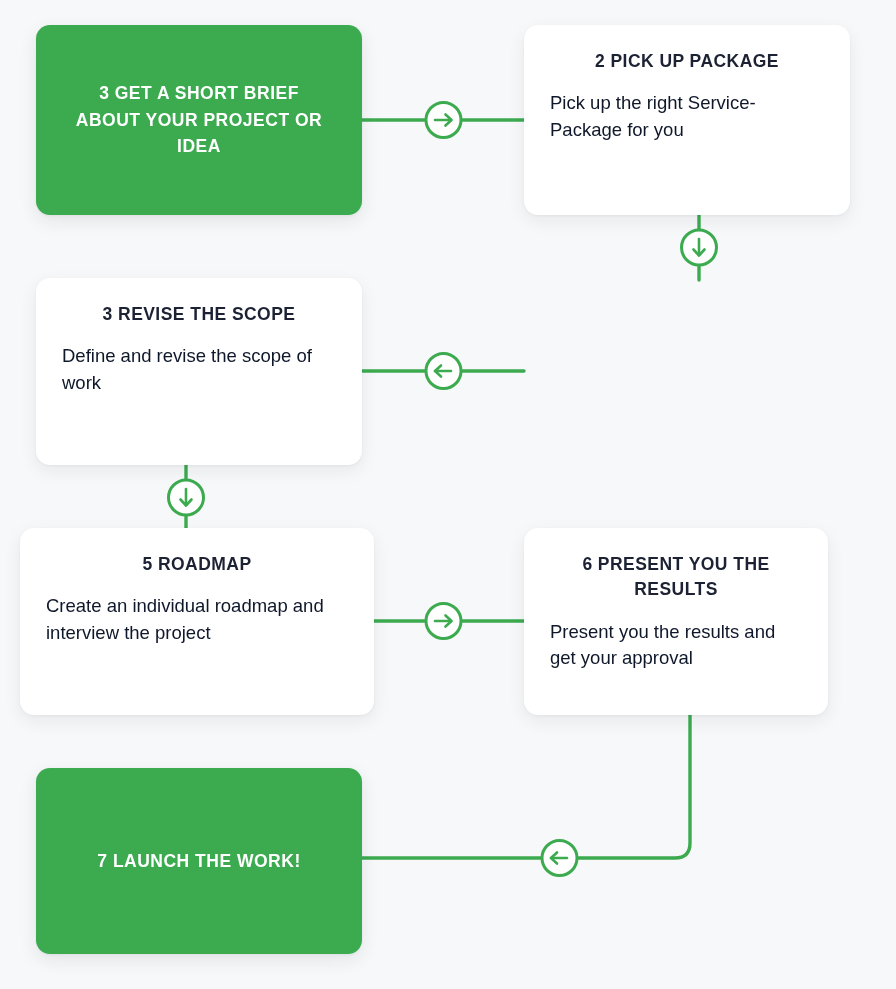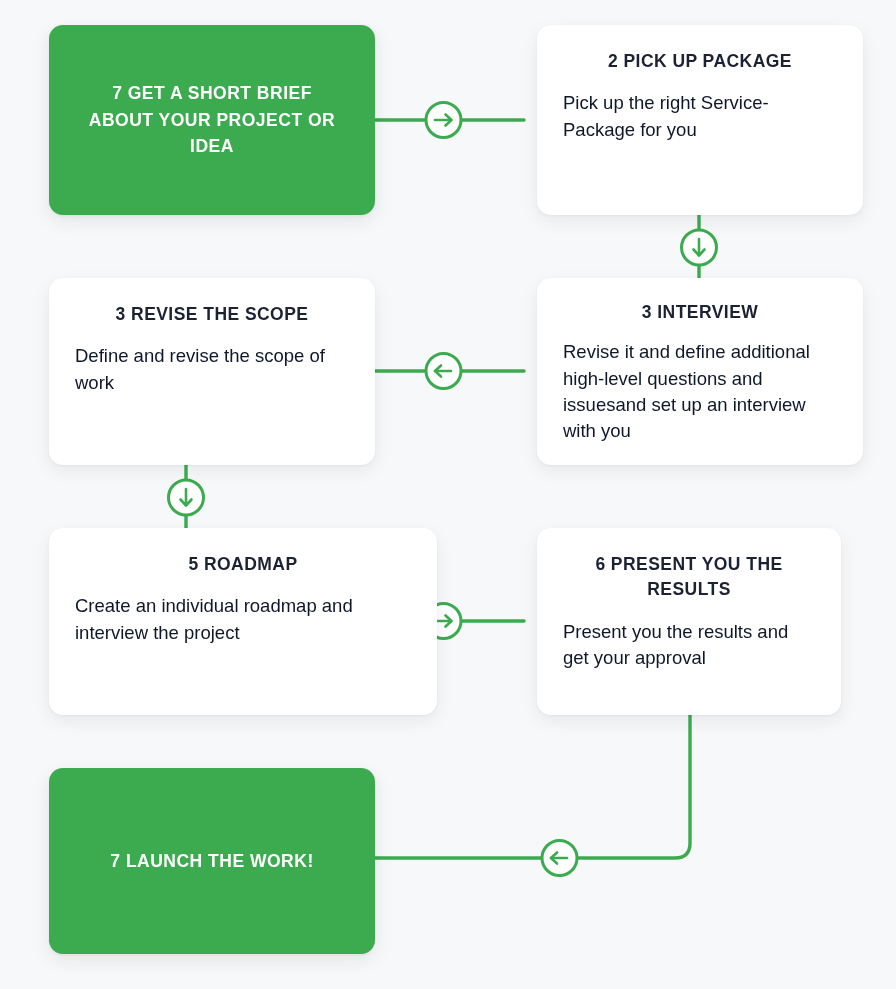--- a/index.html
+++ b/index.html
@@ -28,21 +28,20 @@
     height: 989px;
     z-index: 1;
   }
 
   
   .card {
     position: absolute;
     box-sizing: border-box;
     border-radius: 14px;
     z-index: 2;
-    margin-left: 13px;
   }
   .card.plain {
     background: #ffffff;
     box-shadow: 0 6px 18px rgba(25, 35, 60, 0.07),
                 0 1px 3px rgba(25, 35, 60, 0.05);
     padding: 24px 26px 24px 26px;
   }
   .card.accent {
     background: #3cab50;
     box-shadow: 0 6px 18px rgba(25, 35, 60, 0.09),
@@ -75,21 +74,21 @@
     line-height: 1.42;
     color: #0f172a;
     font-weight: normal;
   }
 
   
   #card-1 { left: 36px;  top: 25px;  width: 326px; height: 190px; }
   #card-2 { left: 524px; top: 25px;  width: 326px; height: 190px; }
   #card-3 { left: 524px; top: 278px; width: 326px; height: 187px; }
   #card-4 { left: 36px;  top: 278px; width: 326px; height: 187px; }
-  #card-5 { left: 36px;  top: 528px; width: 388px; height: 187px; }
+  #card-5 { left: 20px;  top: 528px; width: 354px; height: 187px; }
   #card-6 { left: 524px; top: 528px; width: 304px; height: 187px; }
   #card-7 { left: 36px;  top: 768px; width: 326px; height: 186px; }
 
   
   #card-3 { padding-top: 22px; }
   #card-3 .card-body { margin-top: 14px; }
 </style>
 </head>
 <body>
 
@@ -152,32 +151,28 @@
       <line x1="541" y1="858" x2="362" y2="858" stroke="#3cab50" stroke-width="3.4" stroke-linecap="round"></line>
       <g>
         <circle cx="559.5" cy="858" r="17.5" fill="#ffffff" stroke="#3cab50" stroke-width="3"></circle>
         <line x1="551" y1="858" x2="567" y2="858" stroke="#3cab50" stroke-width="2.6" stroke-linecap="round"></line>
         <polyline points="557,852.5 551,858 557,863.5" fill="none" stroke="#3cab50" stroke-width="2.6" stroke-linecap="round" stroke-linejoin="round"></polyline>
       </g>
     </g>
   </svg>
 
   <div class="card accent" id="card-1">
-    <h3 class="card-title">7 GET A SHORT BRIEF ABOUT YOUR PROJECT OR IDEA</h3>
+    <h3 class="card-title">3 GET A SHORT BRIEF ABOUT YOUR PROJECT OR IDEA</h3>
   </div>
 
   <div class="card plain" id="card-2">
     <h3 class="card-title">2 PICK UP PACKAGE</h3>
     <p class="card-body">Pick up the right Service-Package for you</p>
   </div>
 
-  <div class="card plain" id="card-3">
-    <h3 class="card-title">3 INTERVIEW</h3>
-    <p class="card-body">Revise it and define additional high-level questions and issuesand set up an interview with you</p>
-  </div>
 
   <div class="card plain" id="card-4">
     <h3 class="card-title">3 REVISE THE SCOPE</h3>
     <p class="card-body">Define and revise the scope of work</p>
   </div>
 
   <div class="card plain" id="card-5">
     <h3 class="card-title">5 ROADMAP</h3>
     <p class="card-body">Create an individual roadmap and interview the project</p>
   </div>

